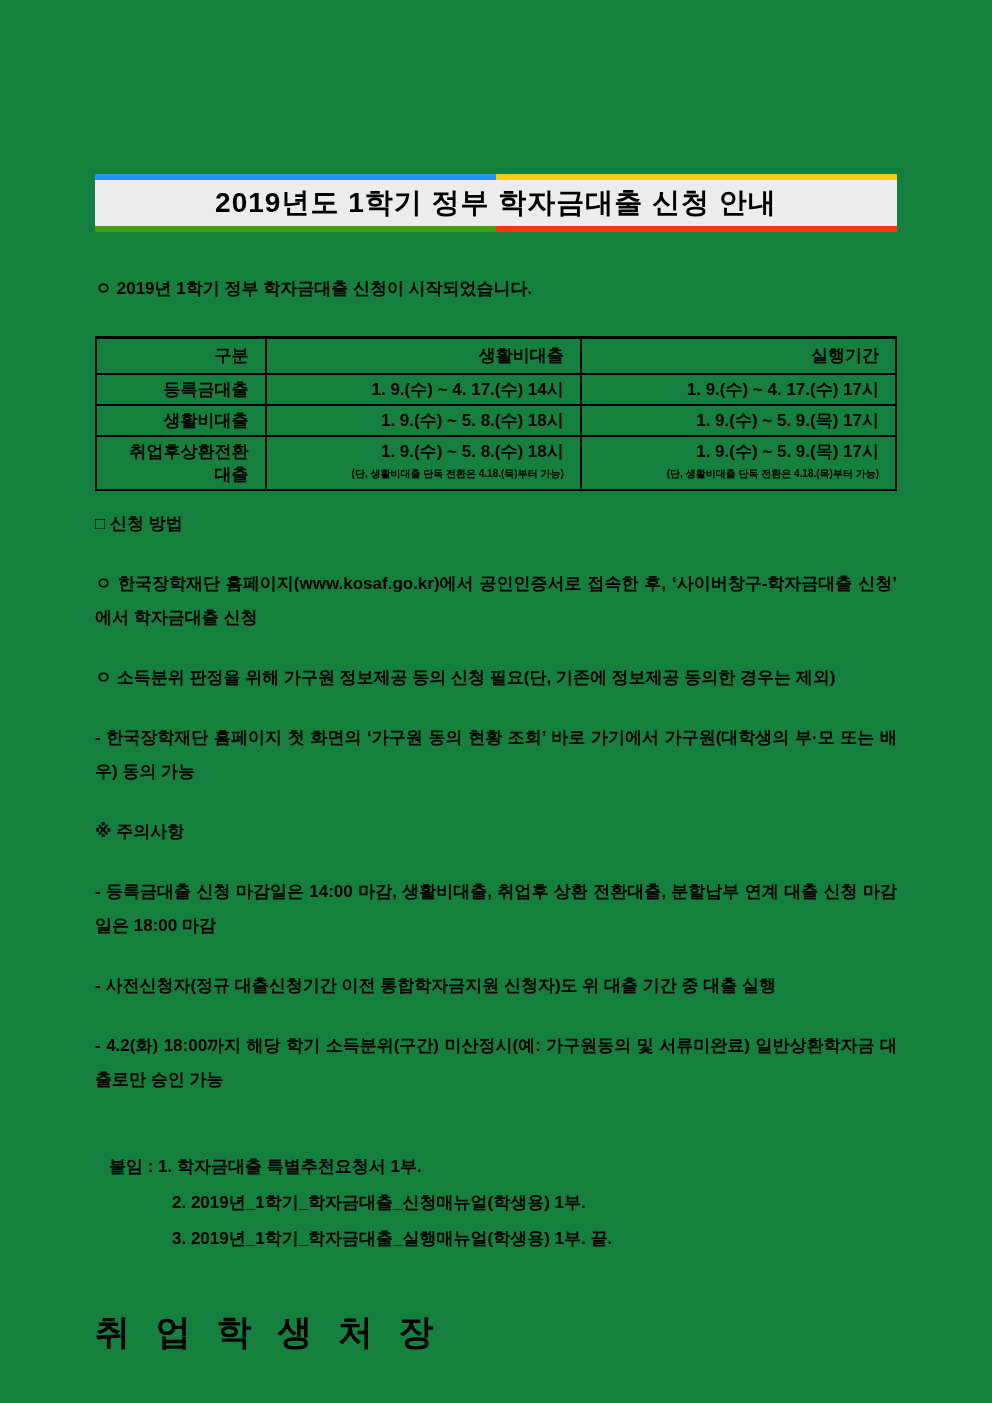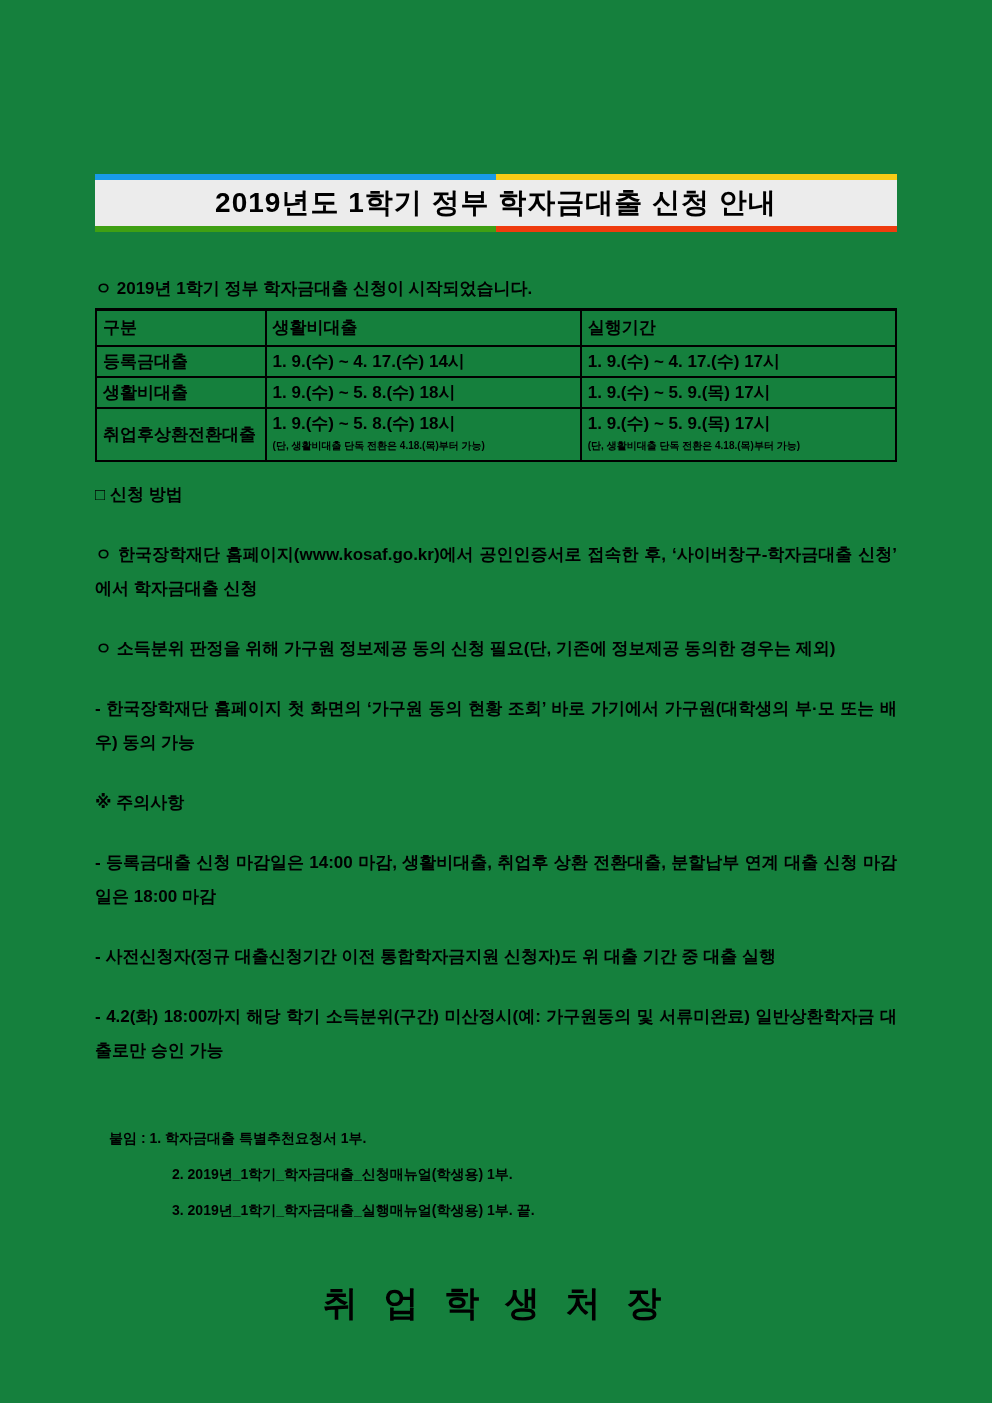--- a/index.html
+++ b/index.html
@@ -34,54 +34,54 @@
     letter-spacing:1px;
   }
   
   main { padding:0 95px; }
   .para {
     font-size:17px;
     line-height:34px;
     text-align:justify;
     margin-bottom:12px;
   }
-  .intro { margin-top:40px; margin-bottom:2px; }
+  .intro { margin-top:40px; margin-bottom:30px; }
   .sec-heading { font-size:17px; line-height:34px; margin-top:16px; margin-bottom:14px; }
   .gap-lg { margin-top:26px; }
   
   table.sched {
     width:100%;
     border-collapse:collapse;
     table-layout:fixed;
   }
   table.sched th, table.sched td {
     border:2px solid #000;
-    text-align:left;
+    text-align:right;
     vertical-align:middle;
     font-weight:700;
     font-size:17px;
-    padding:3px 6px;
+    padding:3px 16px;
   }
   table.sched thead th { border-top:3px solid #000; height:36px; }
   table.sched td.cat { }
   table.sched tbody tr.r-plain td { height:31px; }
   .cell-note {
     display:block;
     font-size:10px;
     line-height:22px;
     white-space:nowrap;
     font-weight:700;
   }
   
-  .attachments { margin-top:52px; font-size:14px; line-height:36px; padding-left:14px; }
+  .attachments { margin-top:52px; font-size:17px; line-height:36px; padding-left:14px; }
   .attach-line2, .attach-line3 { padding-left:63px; }
   
   .signature {
     margin-top:52px;
-    text-align:center;
+    text-align:left;
     font-size:35px;
     font-weight:800;
     letter-spacing:8px;
   }
 </style>
 </head>
 <body>
 
 <div class="page">
 

